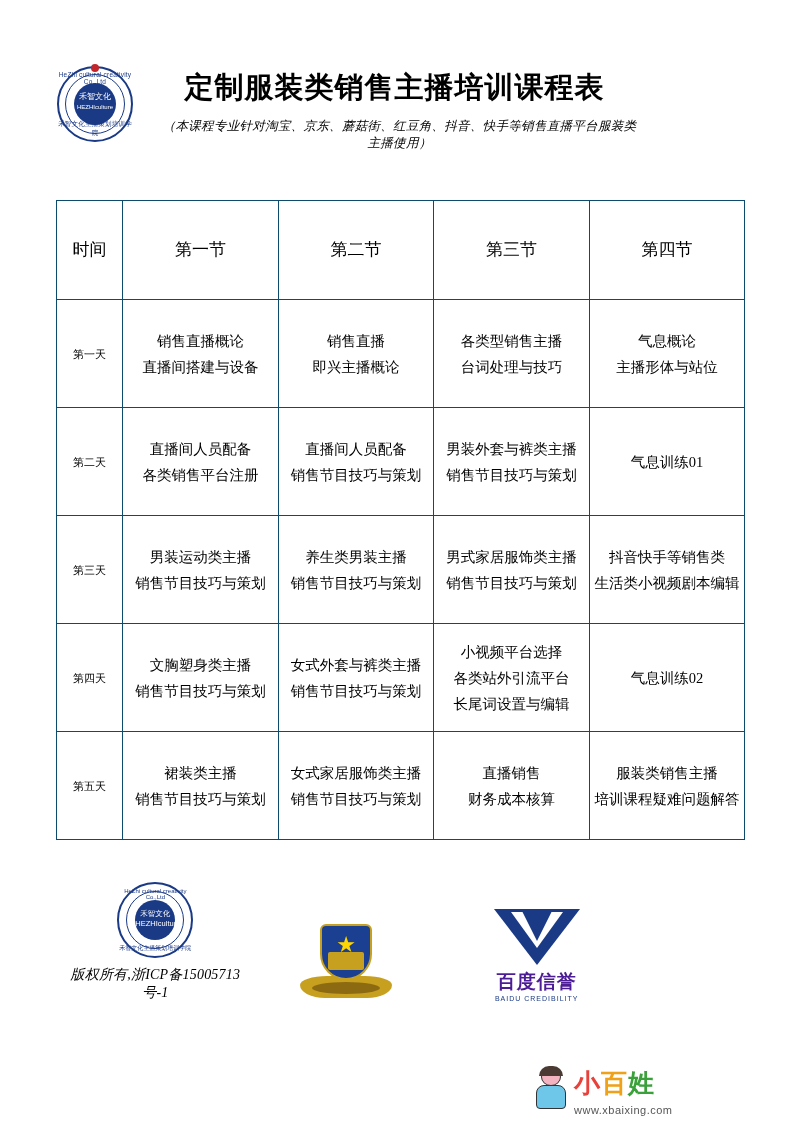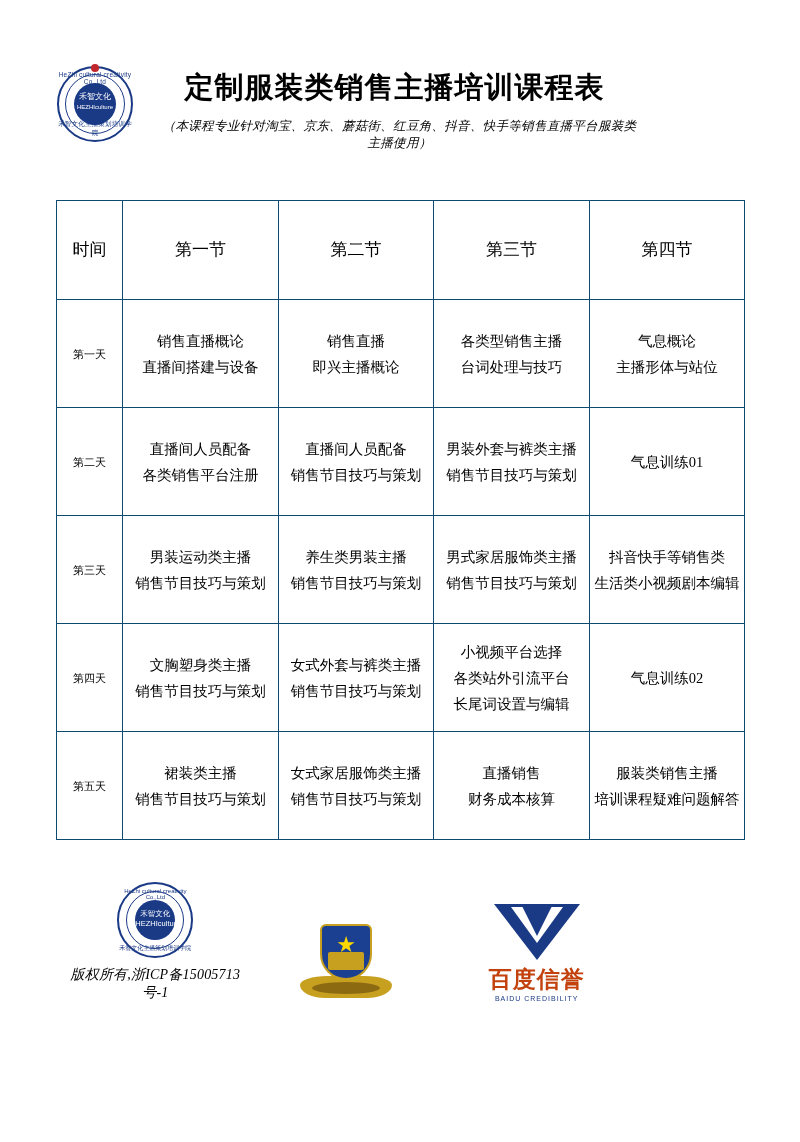--- a/index.html
+++ b/index.html
@@ -279,23 +279,23 @@
   }
   .vmark .vbox .vc {
     position: absolute;
     left: 28px; top: 2px;
     width: 0; height: 0;
     border-left: 15px solid transparent;
     border-right: 15px solid transparent;
     border-top: 30px solid #1a3a86;
   }
   .vmark .vtitle {
-    font-size: 23px;
+    font-size: 19px;
     font-weight: bold;
-    color: #c2410c;
+    color: #4c1d95;
     letter-spacing: 1px;
     margin-top: 2px;
   }
   .vmark .vsub {
     font-size: 7px;
     color: #1a3a86;
     letter-spacing: 1px;
     font-family: "Liberation Sans", sans-serif;
   }
 
@@ -527,14 +527,25 @@
           <div class="vi"></div>
           <div class="vc"></div>
         </div>
         <div class="vtitle">百度信誉</div>
         <div class="vsub">BAIDU CREDIBILITY</div>
       </div>
     </div>
 
   </div>
 
+  <div class="watermark">
+    <div class="wm-figure">
+      <div class="body"></div>
+      <div class="head"></div>
+      <div class="hair"></div>
+    </div>
+    <div class="wm-text">
+      <span class="c1">小</span><span class="c2">百</span><span class="c3">姓</span>
+    </div>
+    <div class="wm-url">www.xbaixing.com</div>
+  </div>
 
 </div>
 
 </body></html>

